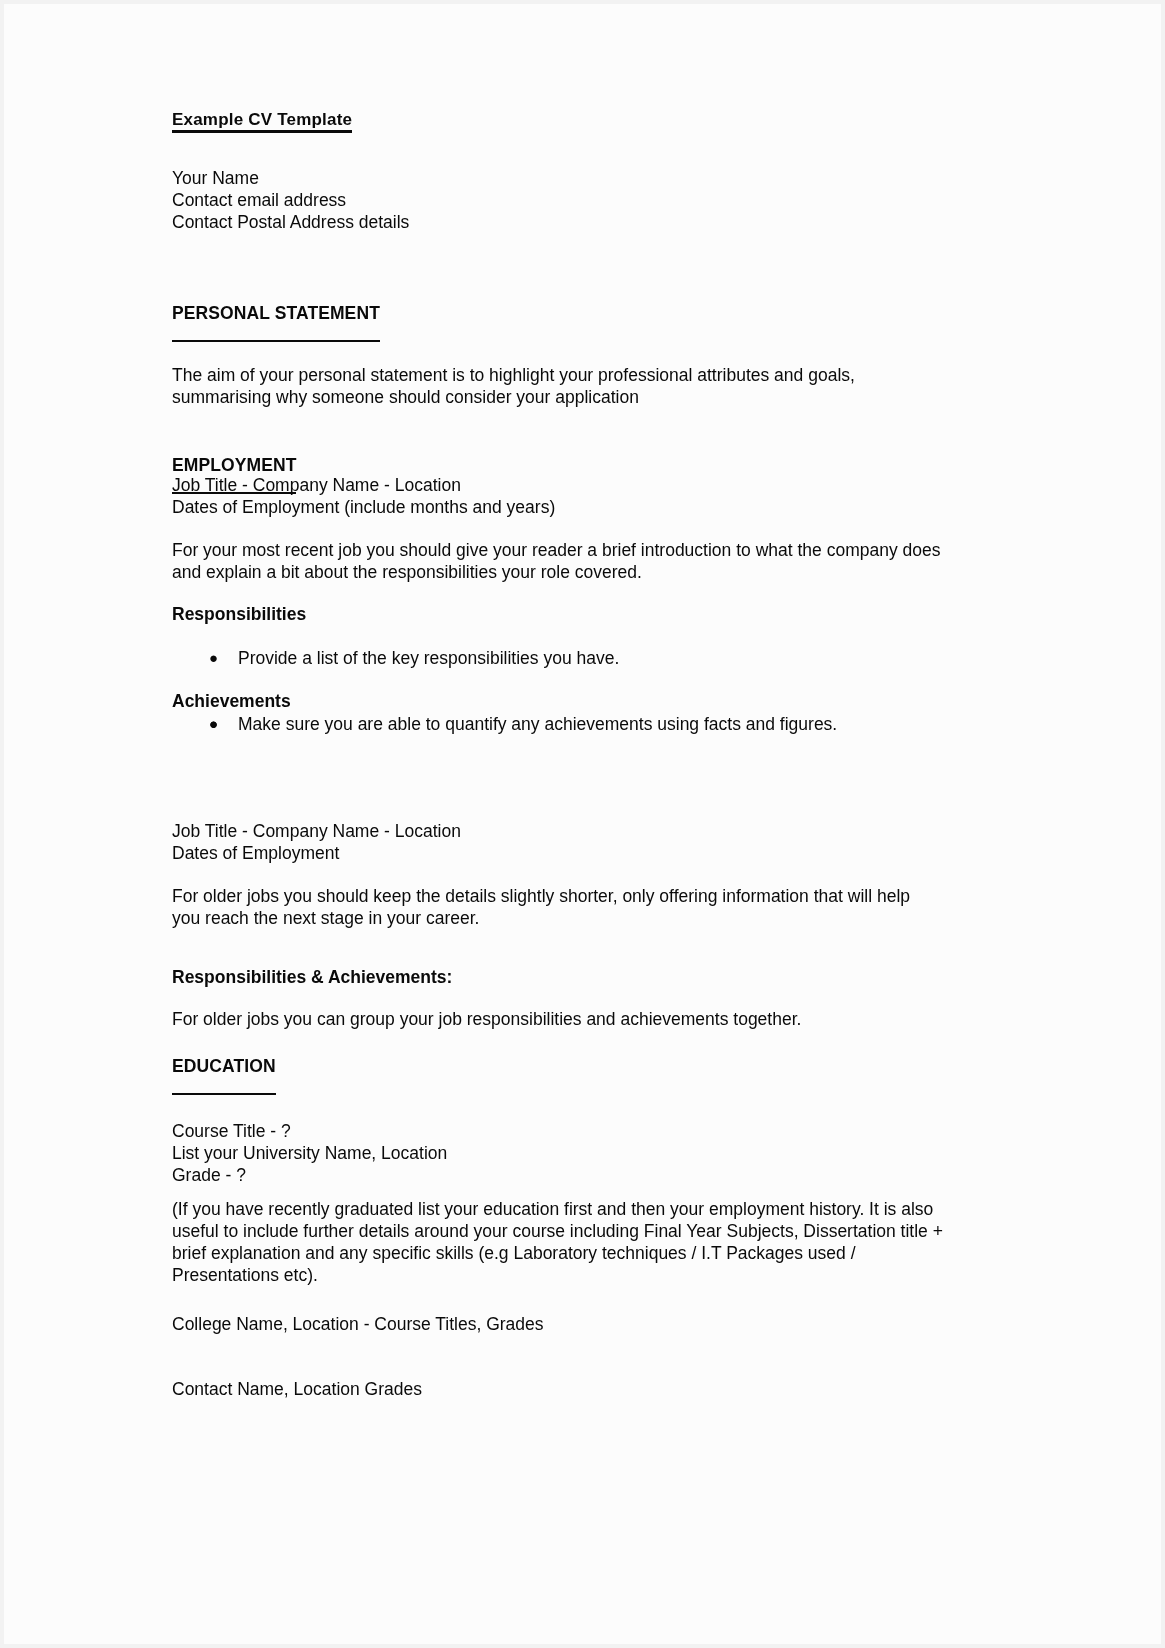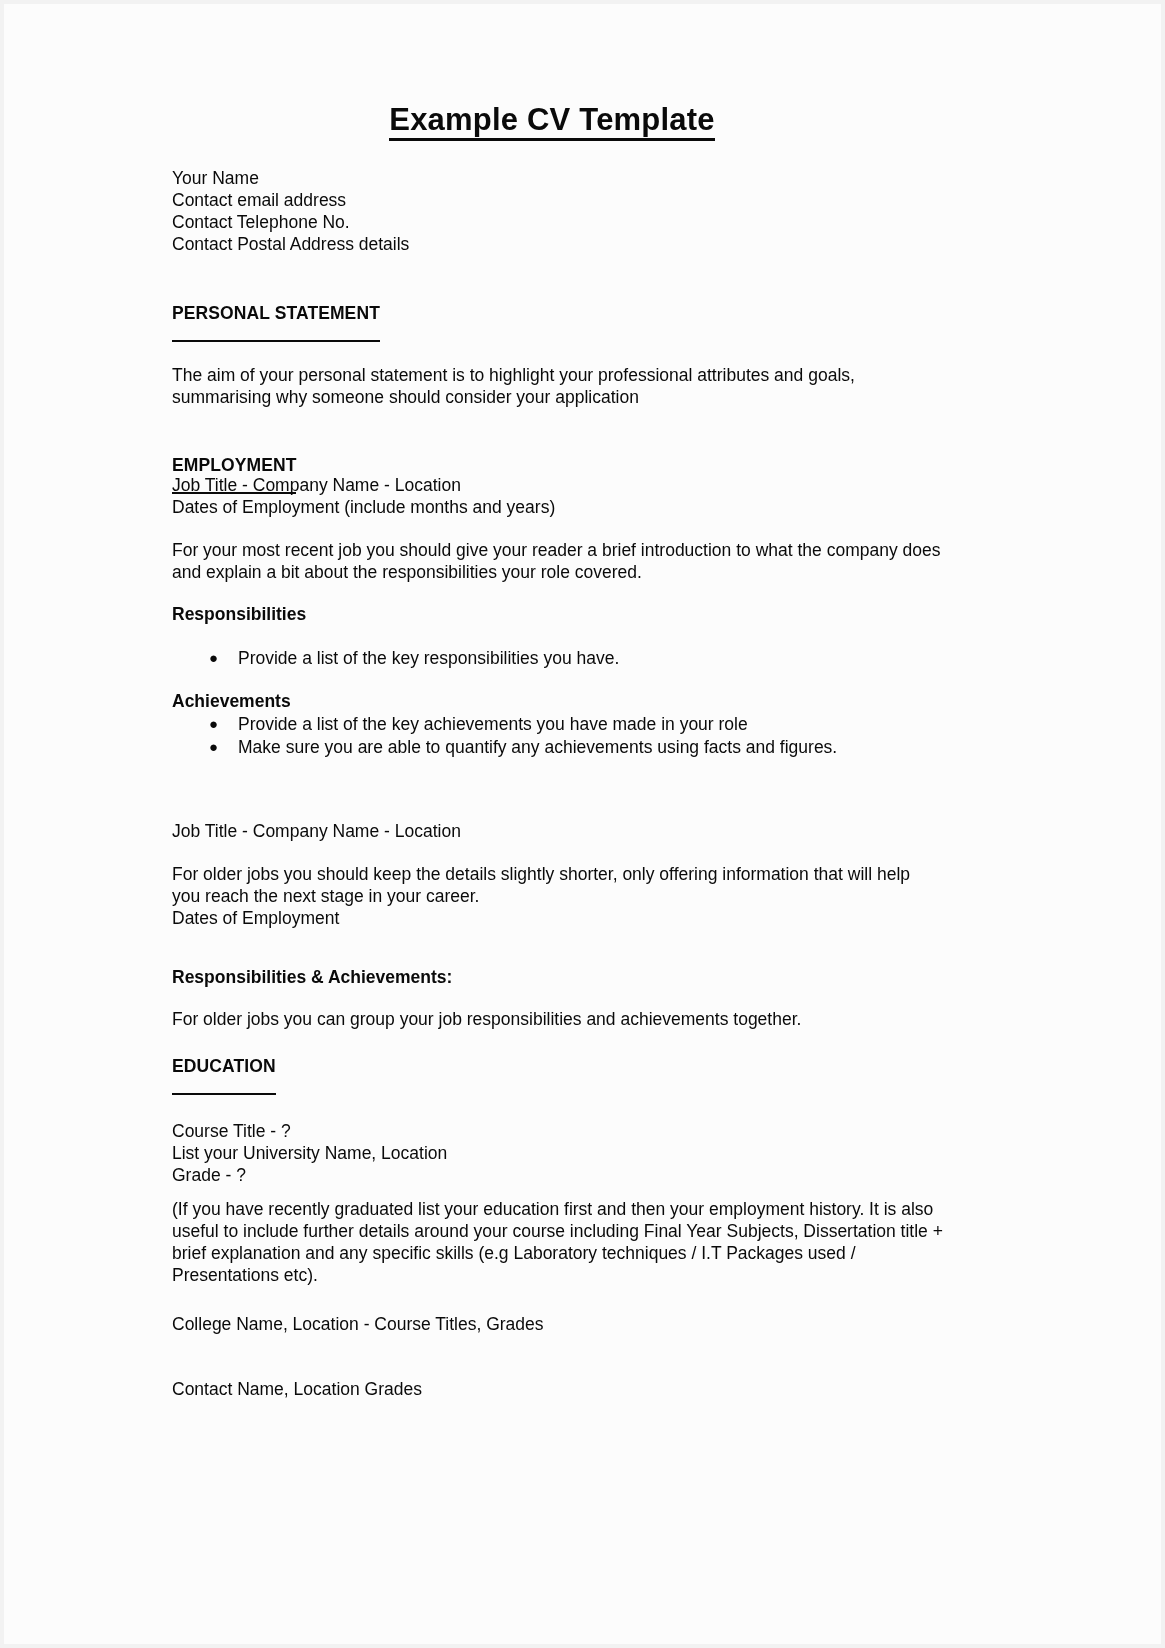--- a/index.html
+++ b/index.html
@@ -25,22 +25,21 @@
     position: absolute;
     left: 168px;
     top: 0;
     width: 790px;
     color: #0a0a0a;
     font-size: 17.5px;
     line-height: 22px;
   }
 
   .title {
-    text-align: center;
-    font-size: 31px;
+    font-size: 17px;
     font-weight: bold;
     letter-spacing: 0.2px;
     margin: 0;
     padding: 0;
     position: absolute;
     top: 105px;
     left: 0;
     width: 760px;
   }
   .title span {
@@ -87,21 +86,20 @@
 <div class="page">
   <div class="doc">
 
     <div class="title">
       <span>Example CV Template</span>
     </div>
 
     <div class="block" style="top:163px;">
       <div class="line b">Your Name</div>
       <div class="line">Contact email address</div>
-      <div class="line">Contact Telephone No.</div>
       <div class="line">Contact Postal Address details</div>
     </div>
 
     <div class="block" style="top:298px;">
       <div>
         <span class="section-head">PERSONAL STATEMENT</span>
       </div>
       <div class="line" style="margin-top:22px;width:760px;">The aim of your personal statement is to highlight your professional attributes and goals, summarising why someone should consider your application</div>
     </div>
 
@@ -114,29 +112,29 @@
     <div class="block" style="top:470px;">
       <div class="line"><span class="b">Job Title -</span><span> Company Name - Location</span></div>
       <div class="line">Dates of Employment (include months and years)</div>
       <div class="line" style="margin-top:21px;width:785px;">For your most recent job you should give your reader a brief introduction to what the company does and explain a bit about the responsibilities your role covered.</div>
       <div class="line sub-head" style="margin-top:20px;">Responsibilities</div>
       <ul class="bullets" style="margin-top:22px;">
         <li><span class="dot">●</span><span>Provide a list of the key responsibilities you have.</span></li>
       </ul>
       <div class="line sub-head" style="margin-top:20px;">Achievements</div>
       <ul class="bullets" style="margin-top:1px;">
-        <li><span class="dot">●</span><span>Provide a list of the key achievements you have made in your role</span></li>
+        <li><span class="dot">●</span></li>
         <li><span class="dot">●</span><span>Make sure you are able to quantify any achievements using facts and figures.</span></li>
       </ul>
     </div>
 
     <div class="block" style="top:816px;">
       <div class="line"><span class="b">Job Title -</span><span> Company Name - Location</span></div>
+      <div class="line">Dates of Employment</div>
       <div class="line" style="margin-top:21px;width:770px;">For older jobs you should keep the details slightly shorter, only offering information that will help you reach the next stage in your career.</div>
-      <div class="line">Dates of Employment</div>
       <div class="line sub-head" style="margin-top:37px;">Responsibilities &amp; Achievements:</div>
       <div class="line" style="margin-top:20px;">For older jobs you can group your job responsibilities and achievements together.</div>
     </div>
 
     <div class="block" style="top:1051px;">
       <div>
         <span class="section-head">EDUCATION</span>
       </div>
     </div>
 

